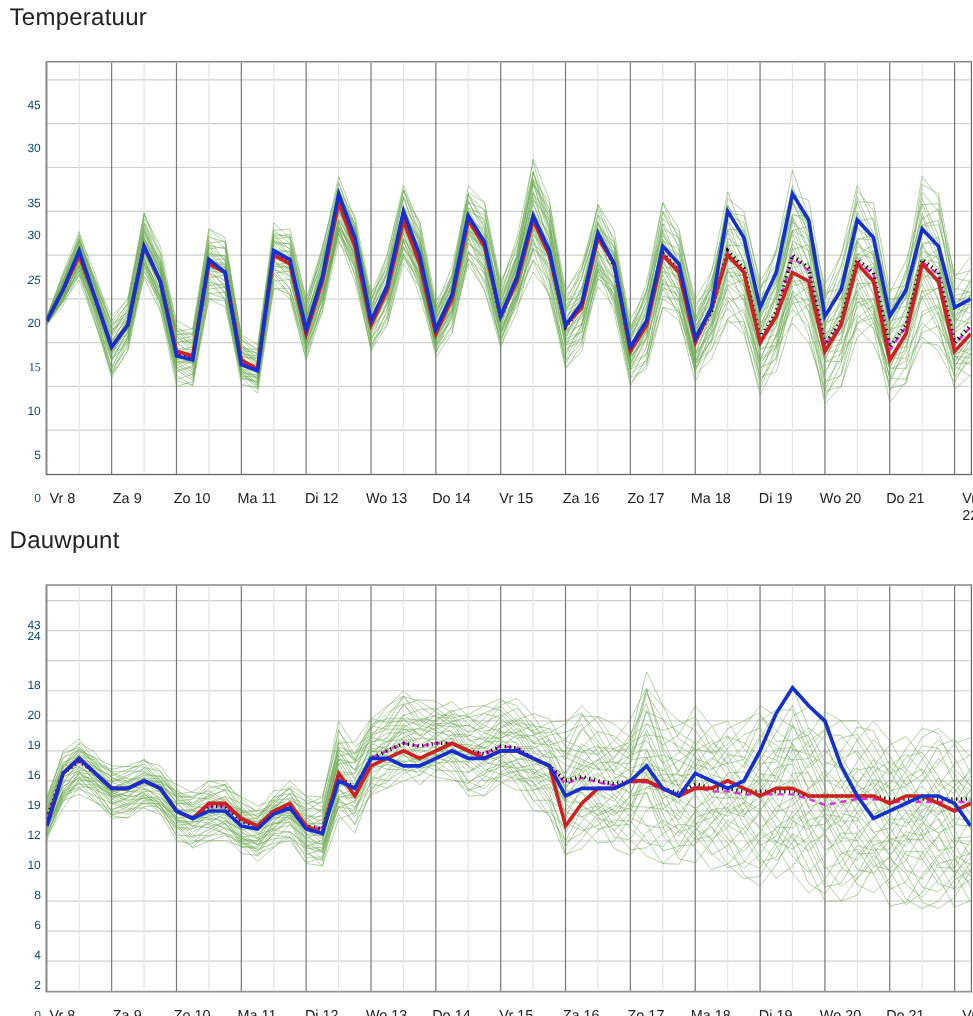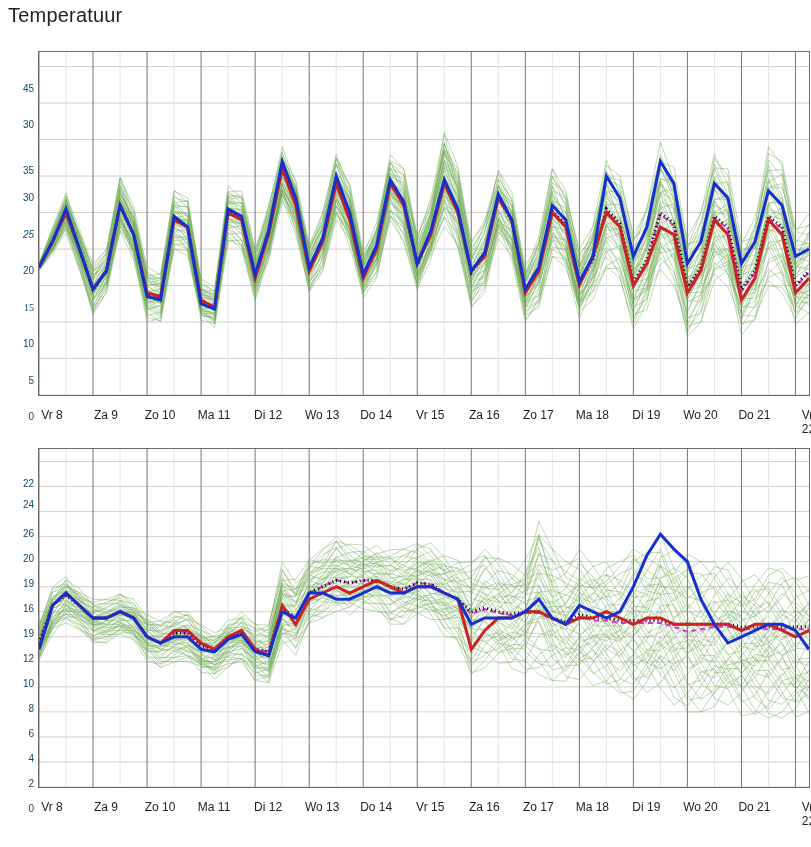--- a/index.html
+++ b/index.html
@@ -168,20 +168,21 @@
         <span style="left: 554.351px;">Ma 18</span>
         <span style="left: 608.386px;">Di 19</span>
         <span style="left: 662.421px;">Wo 20</span>
         <span style="left: 716.456px;">Do 21</span>
         <span style="left: 770.491px;">Vr 22</span>
       </div>
   </div>
 </div>
 
 <div class="panel" style="margin-top:10px;">
+  <div class="panel-title">Dauwpunt</div>
   <div class="chart-wrap">
     <div class="legend">
       <span class="item">
           <i class="swatch sw-oper"></i>
           <span>Oper.</span>
         </span>
       <span class="item">
           <i class="swatch sw-controle"></i>
           <span>Controle</span>
         </span>
@@ -298,23 +299,23 @@
         <span style="top: 312.963px;">2</span>
         <span style="top: 287.926px;">4</span>
         <span style="top: 262.889px;">6</span>
         <span style="top: 237.852px;">8</span>
         <span style="top: 212.815px;">10</span>
         <span style="top: 187.778px; margin-left: 36px;">12</span>
         <span style="top: 162.741px;">19</span>
         <span style="top: 137.704px;">16</span>
         <span style="top: 112.667px;">19</span>
         <span style="top: 87.6296px;">20</span>
-        <span style="top: 62.5926px;">26</span>
-        <span style="top: 34px; margin-left: 32px;">24</span>
-        <span style="top: 12.5185px;">22</span>
+        <span style="top: 62.5926px;">18</span>
+        <span style="top: 22px; margin-left: 32px;">24</span>
+        <span style="top: 12.5185px;">43</span>
       </div>
     <div class="xaxis" id="xaxis1" style="margin-left:30px;width:772px;">
         <span style="left: 14px;">Vr 8</span>
         <span style="left: 68.0351px;">Za 9</span>
         <span style="left: 122.07px;">Zo 10</span>
         <span style="left: 176.105px;">Ma 11</span>
         <span style="left: 230.14px;">Di 12</span>
         <span style="left: 284.175px;">Wo 13</span>
         <span style="left: 338.211px;">Do 14</span>
         <span style="left: 392.246px;">Vr 15</span>

